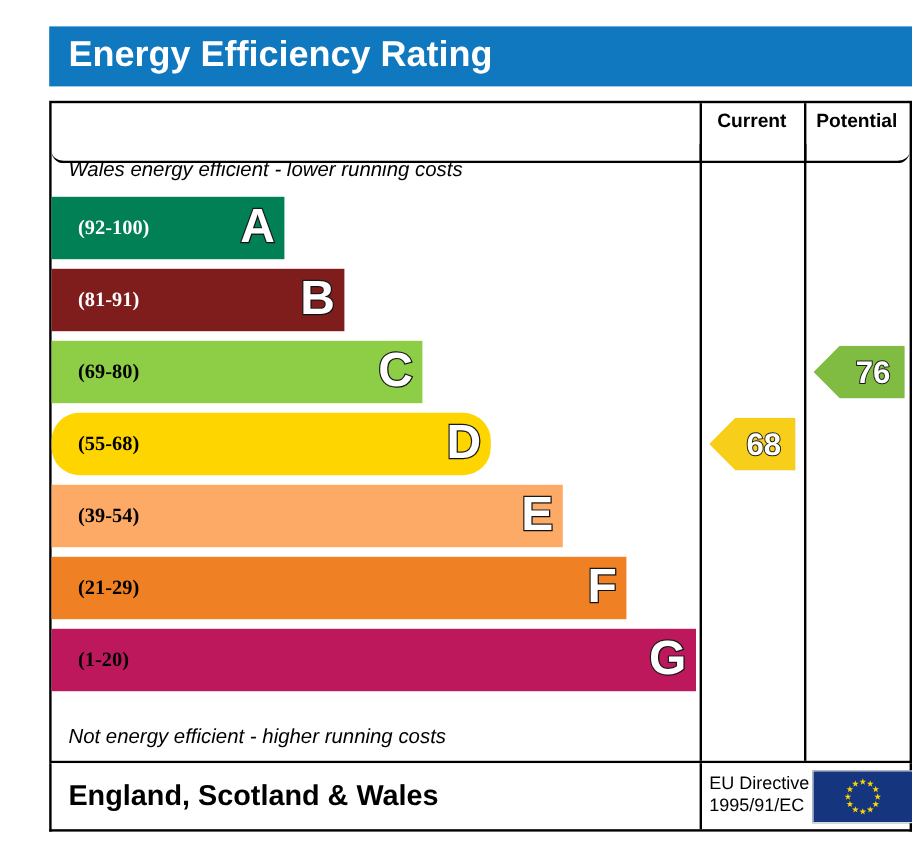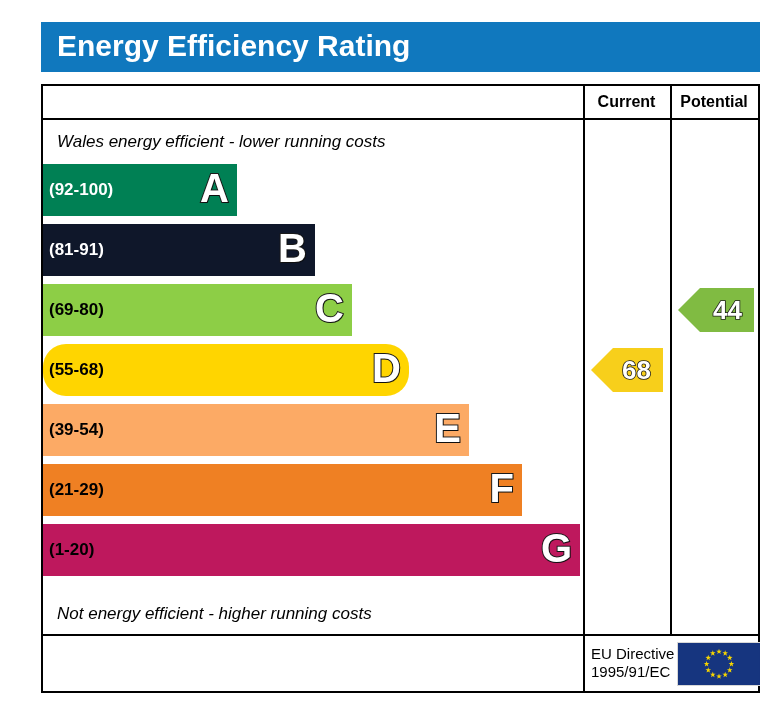--- a/index.html
+++ b/index.html
@@ -56,23 +56,24 @@
     box-sizing: border-box;
     background: #ffffff;
   }
 
   
   .head-row {
     position: absolute;
     left: 0;
     top: 0;
     width: 100%;
-    height: 34px;
+    height: 50px;
     border-bottom: 2px solid #000000;
     box-sizing: border-box;
+    border-radius: 10px;
   }
   .col-div {
     position: absolute;
     top: 0;
     width: 0;
     border-left: 2px solid #000000;
     height: 100%;
   }
   .col-div.c1 { left: 540px; }
   .col-div.c2 { left: 627px; }
@@ -127,26 +128,27 @@
     width: 540px;
     height: 434px;
   }
   .bar {
     position: absolute;
     left: 0;
     height: 52px;
   }
   .bar .range {
     position: absolute;
-    left: 6px;
+    left: 22px;
     top: 50%;
     transform: translateY(-50%);
     font-size: 17px;
     font-weight: bold;
     white-space: nowrap;
+    font-family: Liberation Serif, serif;
   }
   .bar .letter {
     position: absolute;
     right: 8px;
     top: 50%;
     transform: translateY(-54%);
     font-size: 40px;
     font-weight: bold;
     line-height: 1;
     color: #ffffff;
@@ -253,21 +255,21 @@
       <div class="body-div c1"></div>
       <div class="body-div c2"></div>
 
       <div class="caption top">Wales energy efficient - lower running costs</div>
 
       <div class="bars">
           <div class="bar" style="top: 0px; width: 194px; background: rgb(0, 128, 84);">
             <div class="range" style="color: rgb(255, 255, 255);">(92-100)</div>
             <div class="letter">A</div>
           </div>
-          <div class="bar" style="top: 60px; width: 272px; background: #0f172a;">
+          <div class="bar" style="top: 60px; width: 244px; background: #7f1d1d;">
             <div class="range" style="color: rgb(255, 255, 255);">(81-91)</div>
             <div class="letter">B</div>
           </div>
           <div class="bar" style="top: 120px; width: 309px; background: rgb(141, 206, 70);">
             <div class="range" style="color: rgb(0, 0, 0);">(69-80)</div>
             <div class="letter">C</div>
           </div>
           <div class="bar" style="top: 180px; width: 366px; background: rgb(255, 213, 0); border-radius: 23px;">
             <div class="range" style="color: rgb(0, 0, 0);">(55-68)</div>
             <div class="letter">D</div>
@@ -285,26 +287,27 @@
             <div class="letter">G</div>
           </div>
         </div>
 
       <div class="caption bottom">Not energy efficient - higher running costs</div>
 
       <div class="marker current" style="background: rgb(247, 207, 27); top: 228px;">
         <span>68</span>
       </div>
       <div class="marker potential" style="background: rgb(128, 187, 66); top: 168px;">
-        <span>44</span>
+        <span>76</span>
       </div>
     </div>
   </div>
 
   <div class="footer">
+    <div class="footer-region">England, Scotland &amp; Wales</div>
     <div class="footer-div"></div>
     <div class="footer-directive">
       <div>EU Directive</div>
       <div>1995/91/EC</div>
     </div>
     <div class="eu-flag">
       <svg viewBox="0 0 84 44" xmlns="http://www.w3.org/2000/svg" aria-hidden="true">
         <rect x="0" y="0" width="84" height="44" fill="#16357f"></rect>
         <g id="stars" fill="#f6d500">
             <path d="M42.00,5.90L42.73,8.00L44.95,8.04L43.18,9.38L43.82,11.51L42.00,10.24L40.18,11.51L40.82,9.38L39.05,8.04L41.27,8.00Z"></path>

